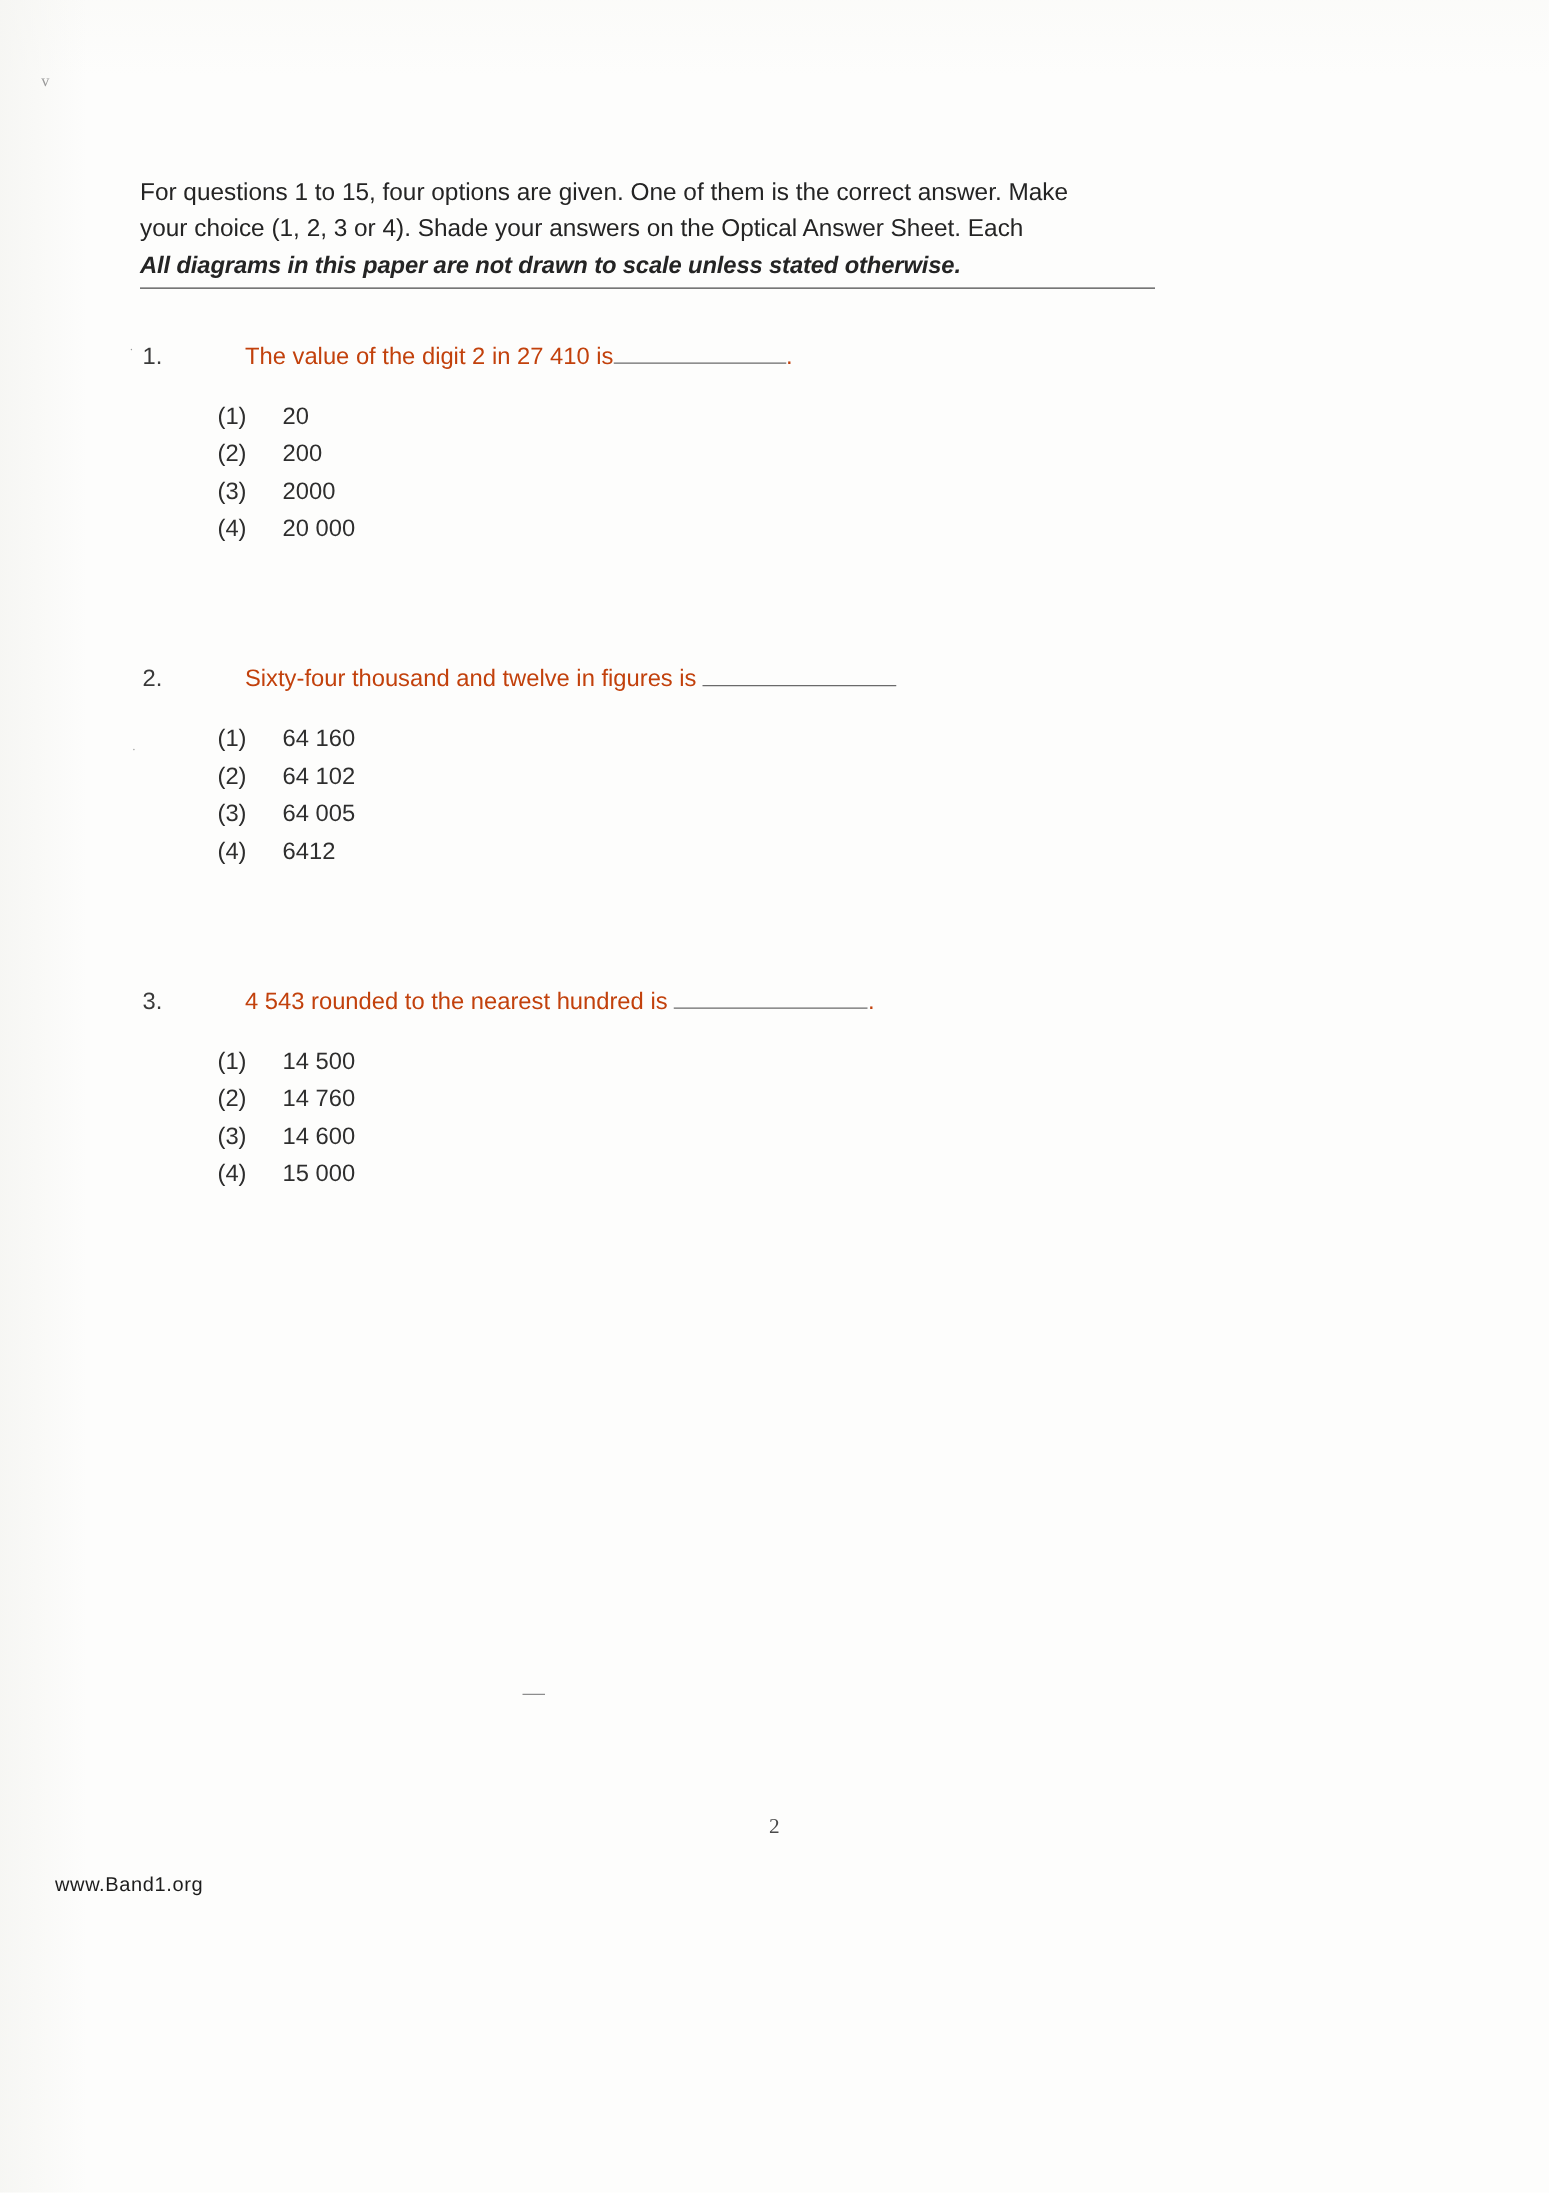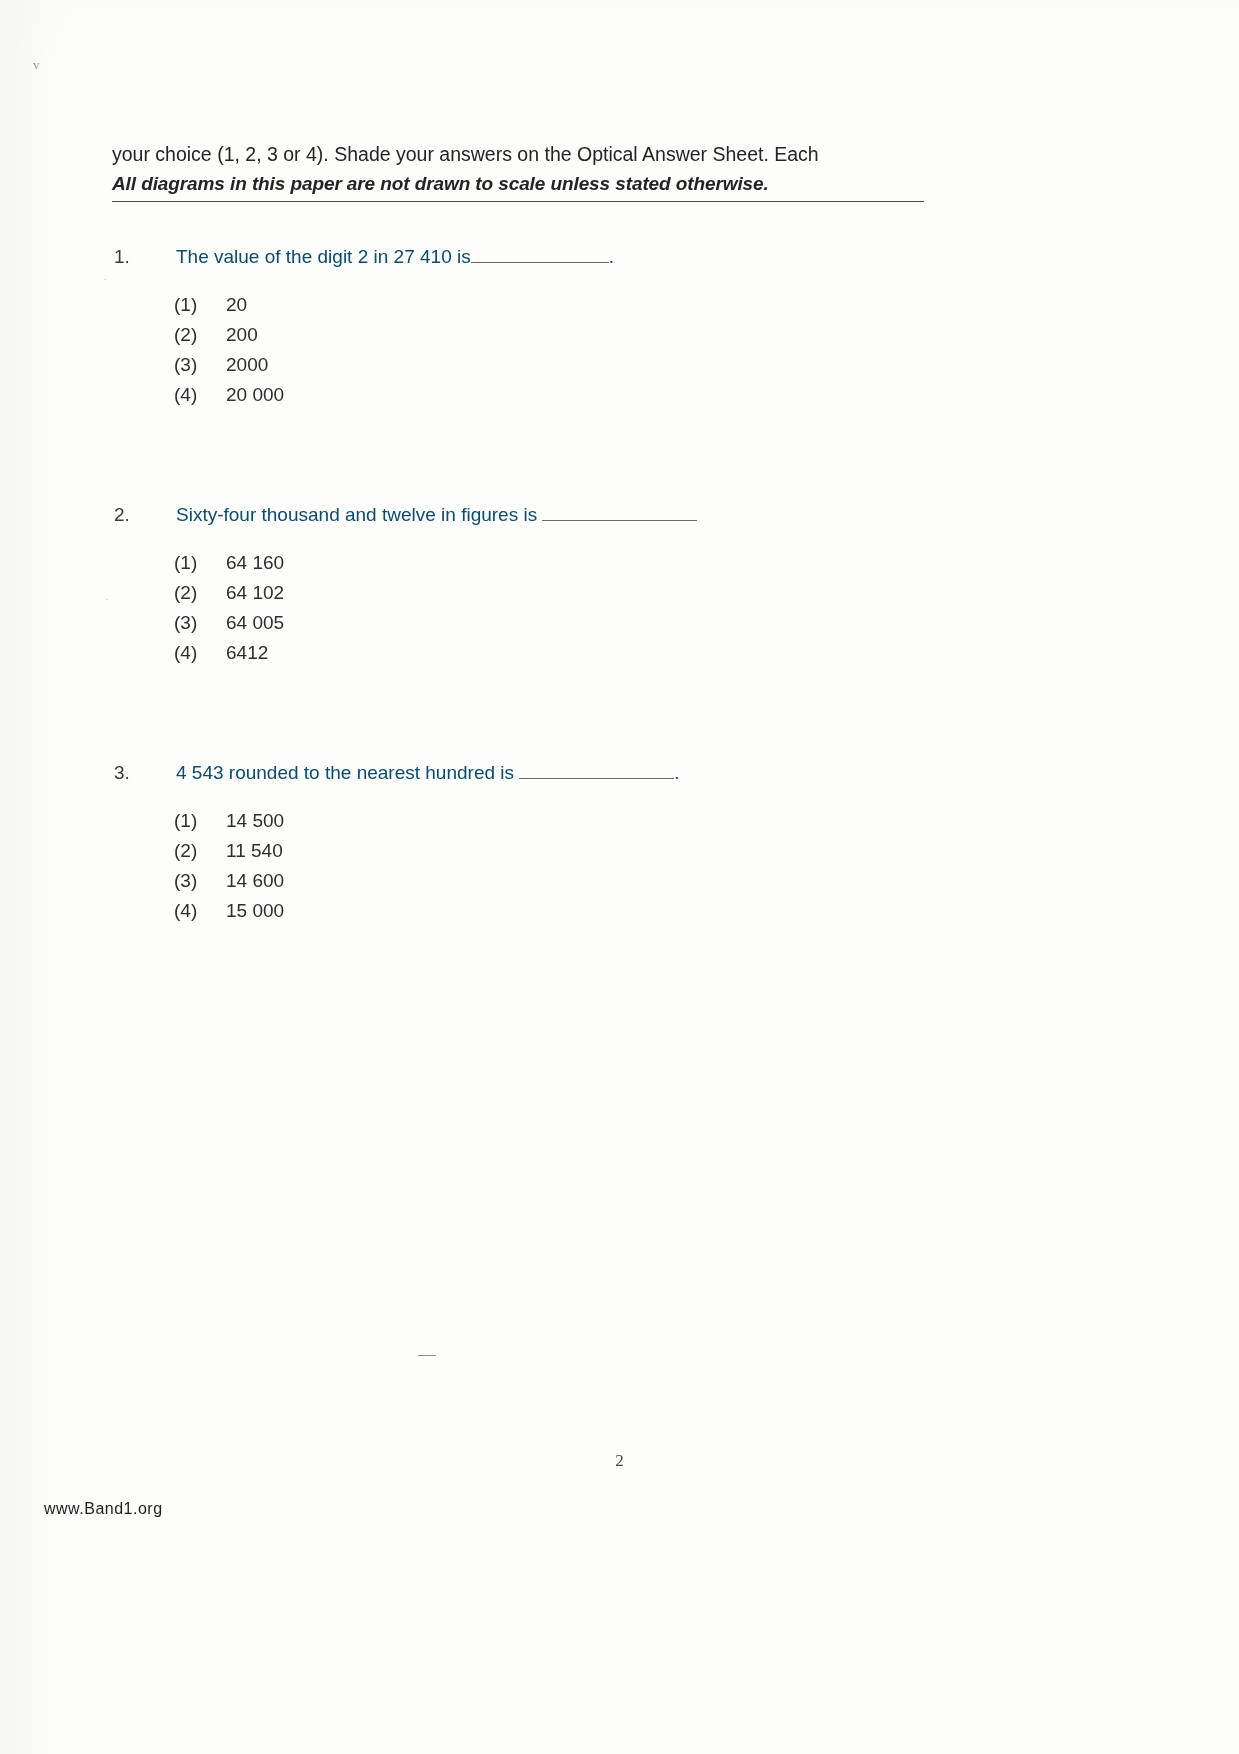--- a/index.html
+++ b/index.html
@@ -80,21 +80,22 @@
   }
   .q-num {
     width: 62px;
     flex: 0 0 62px;
     text-align: left;
     padding-left: 2px;
     color: #3a3a3a;
   }
   .q-text {
     flex: 1;
-    color: #0c4a6e;
+    color: #c2410c;
+    margin-left: 20px;
   }
   .blank {
     display: inline-block;
     border-bottom: 1.2px solid #6a6a6a;
     height: 15px;
     vertical-align: baseline;
   }
   .options {
     margin-top: 20px;
     padding-left: 62px;
@@ -145,20 +146,21 @@
 
 <div class="page">
   <div class="scan-tint"></div>
   <div class="speck" style="left:33px; top:57px;">v</div>
   <div class="speck" style="left:104px; top:272px; font-size:9px;">.</div>
   <div class="speck" style="left:106px; top:592px; font-size:9px;">.</div>
 
   <div class="content">
 
     <div class="instructions">
+      <div class="instr-line">For questions 1 to 15, four options are given. One of them is the correct answer. Make</div>
       <div class="instr-line">your choice (1, 2, 3 or 4). Shade your answers on the Optical Answer Sheet. Each</div>
       <div class="note">All diagrams in this paper are not drawn to scale unless stated otherwise.</div>
       <div class="rule"></div>
     </div>
 
     <div class="question" style="margin-top:42px;">
       <div class="q-head">
         <div class="q-num">1.</div>
         <div class="q-text">
           <span>The value of the digit 2 in 27 410 is</span><span class="blank" style="width:138px;"></span><span>.</span>
@@ -218,21 +220,21 @@
           <span>4 543 rounded to the nearest hundred is </span><span class="blank" style="width:155px;"></span><span>.</span>
         </div>
       </div>
       <div class="options">
         <div class="option">
           <div class="opt-label">(1)</div>
           <div class="opt-text">14 500</div>
         </div>
         <div class="option">
           <div class="opt-label">(2)</div>
-          <div class="opt-text">11 540</div>
+          <div class="opt-text">14 760</div>
         </div>
         <div class="option">
           <div class="opt-label">(3)</div>
           <div class="opt-text">14 600</div>
         </div>
         <div class="option">
           <div class="opt-label">(4)</div>
           <div class="opt-text">15 000</div>
         </div>
       </div>

